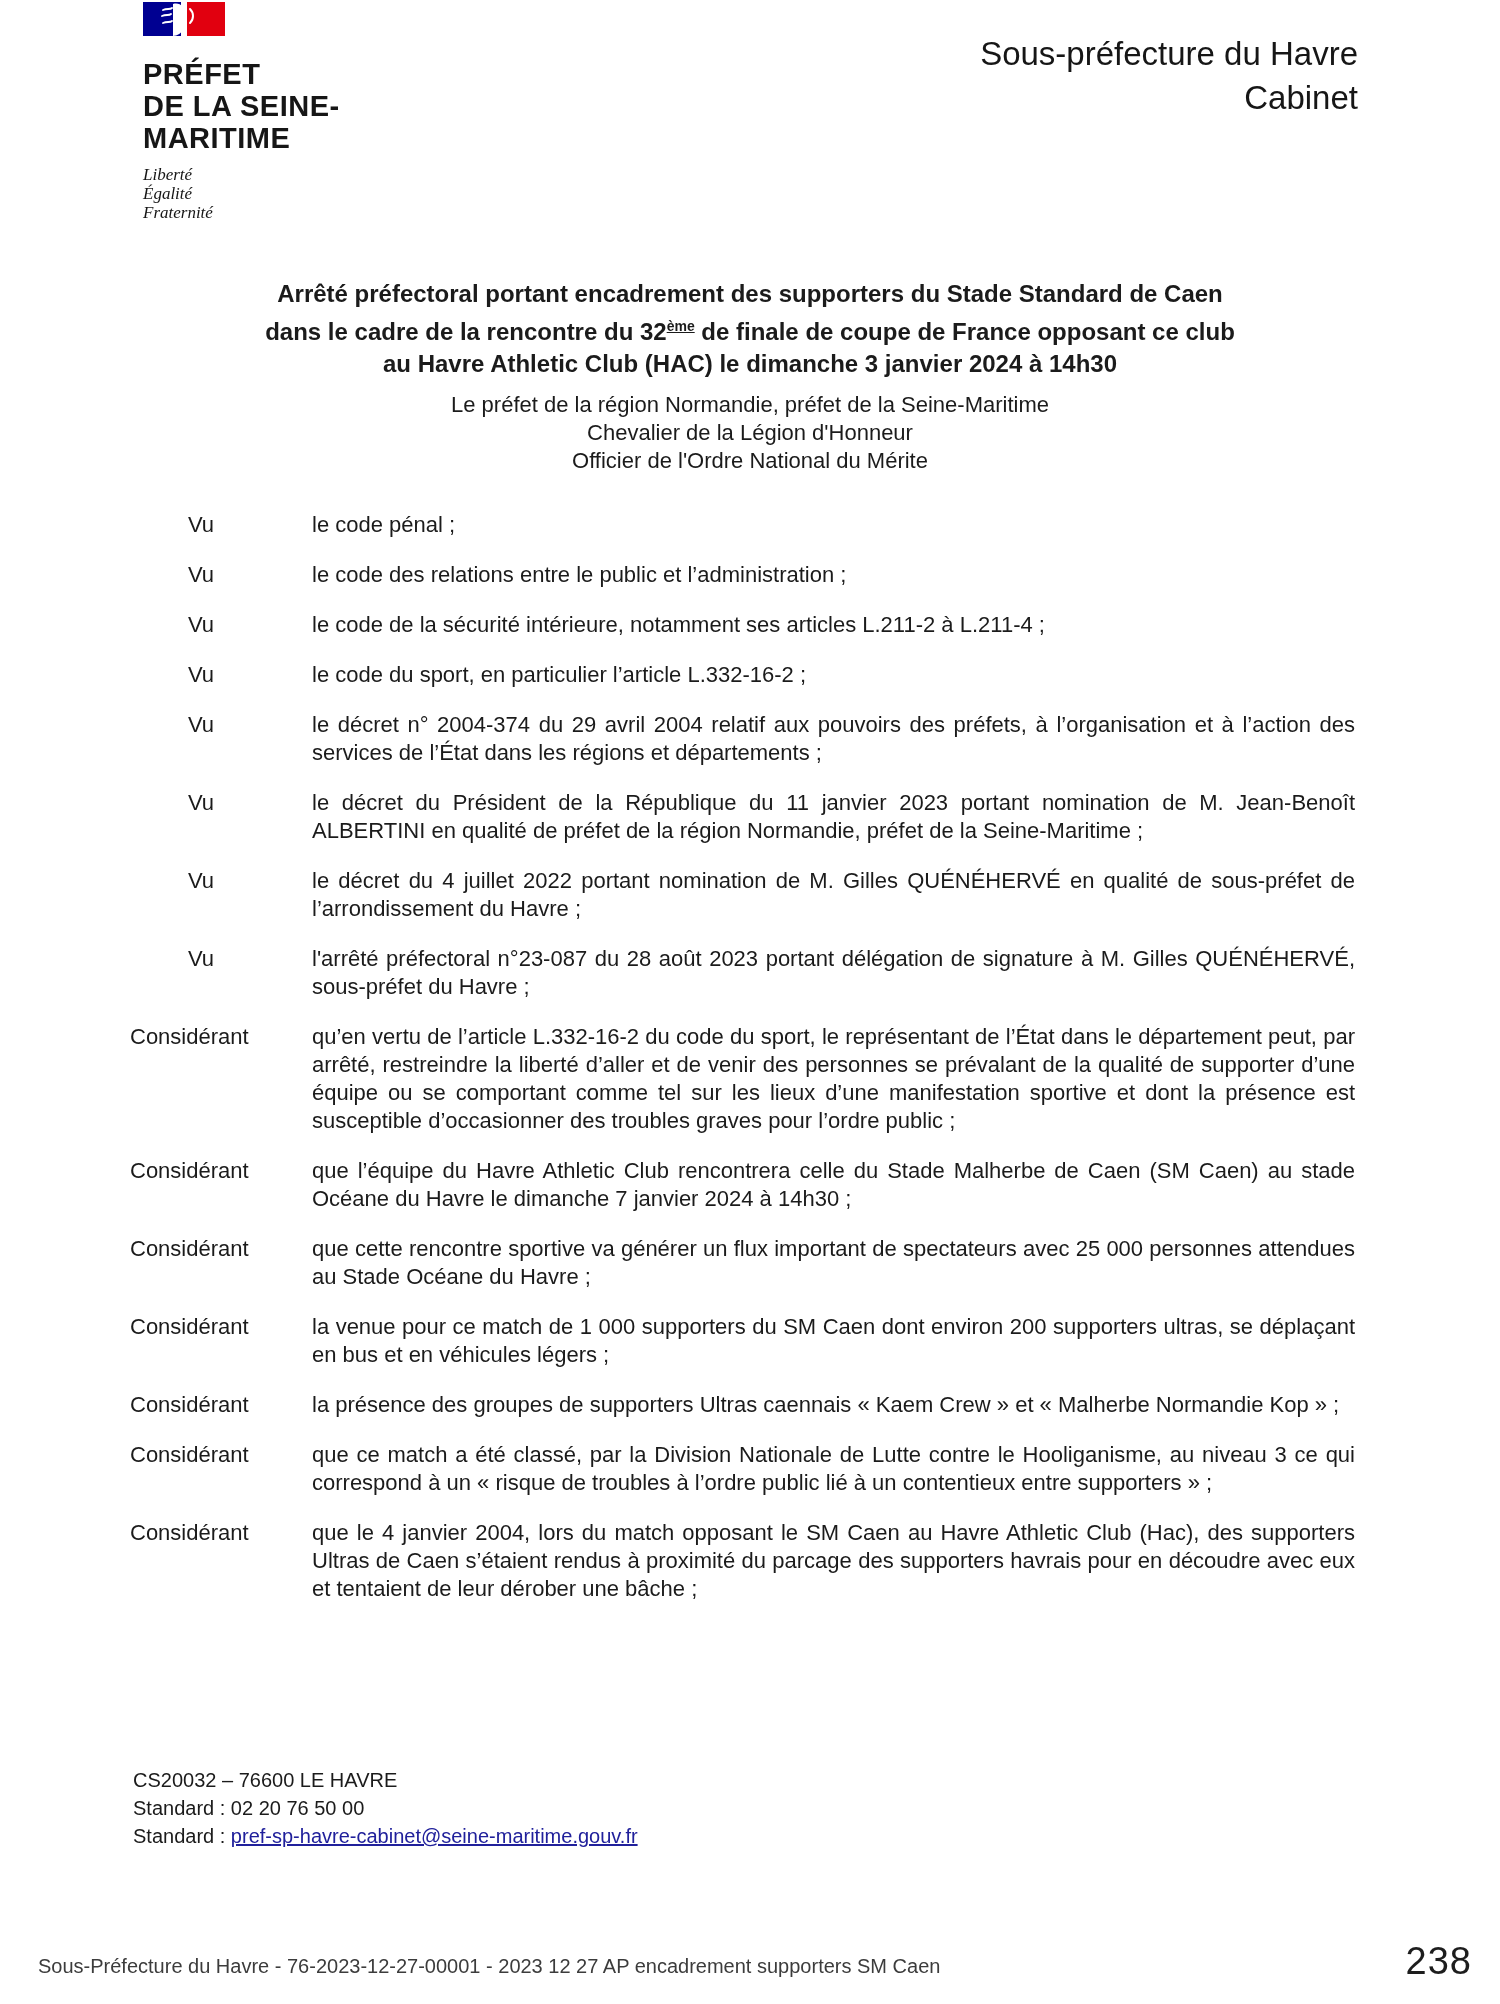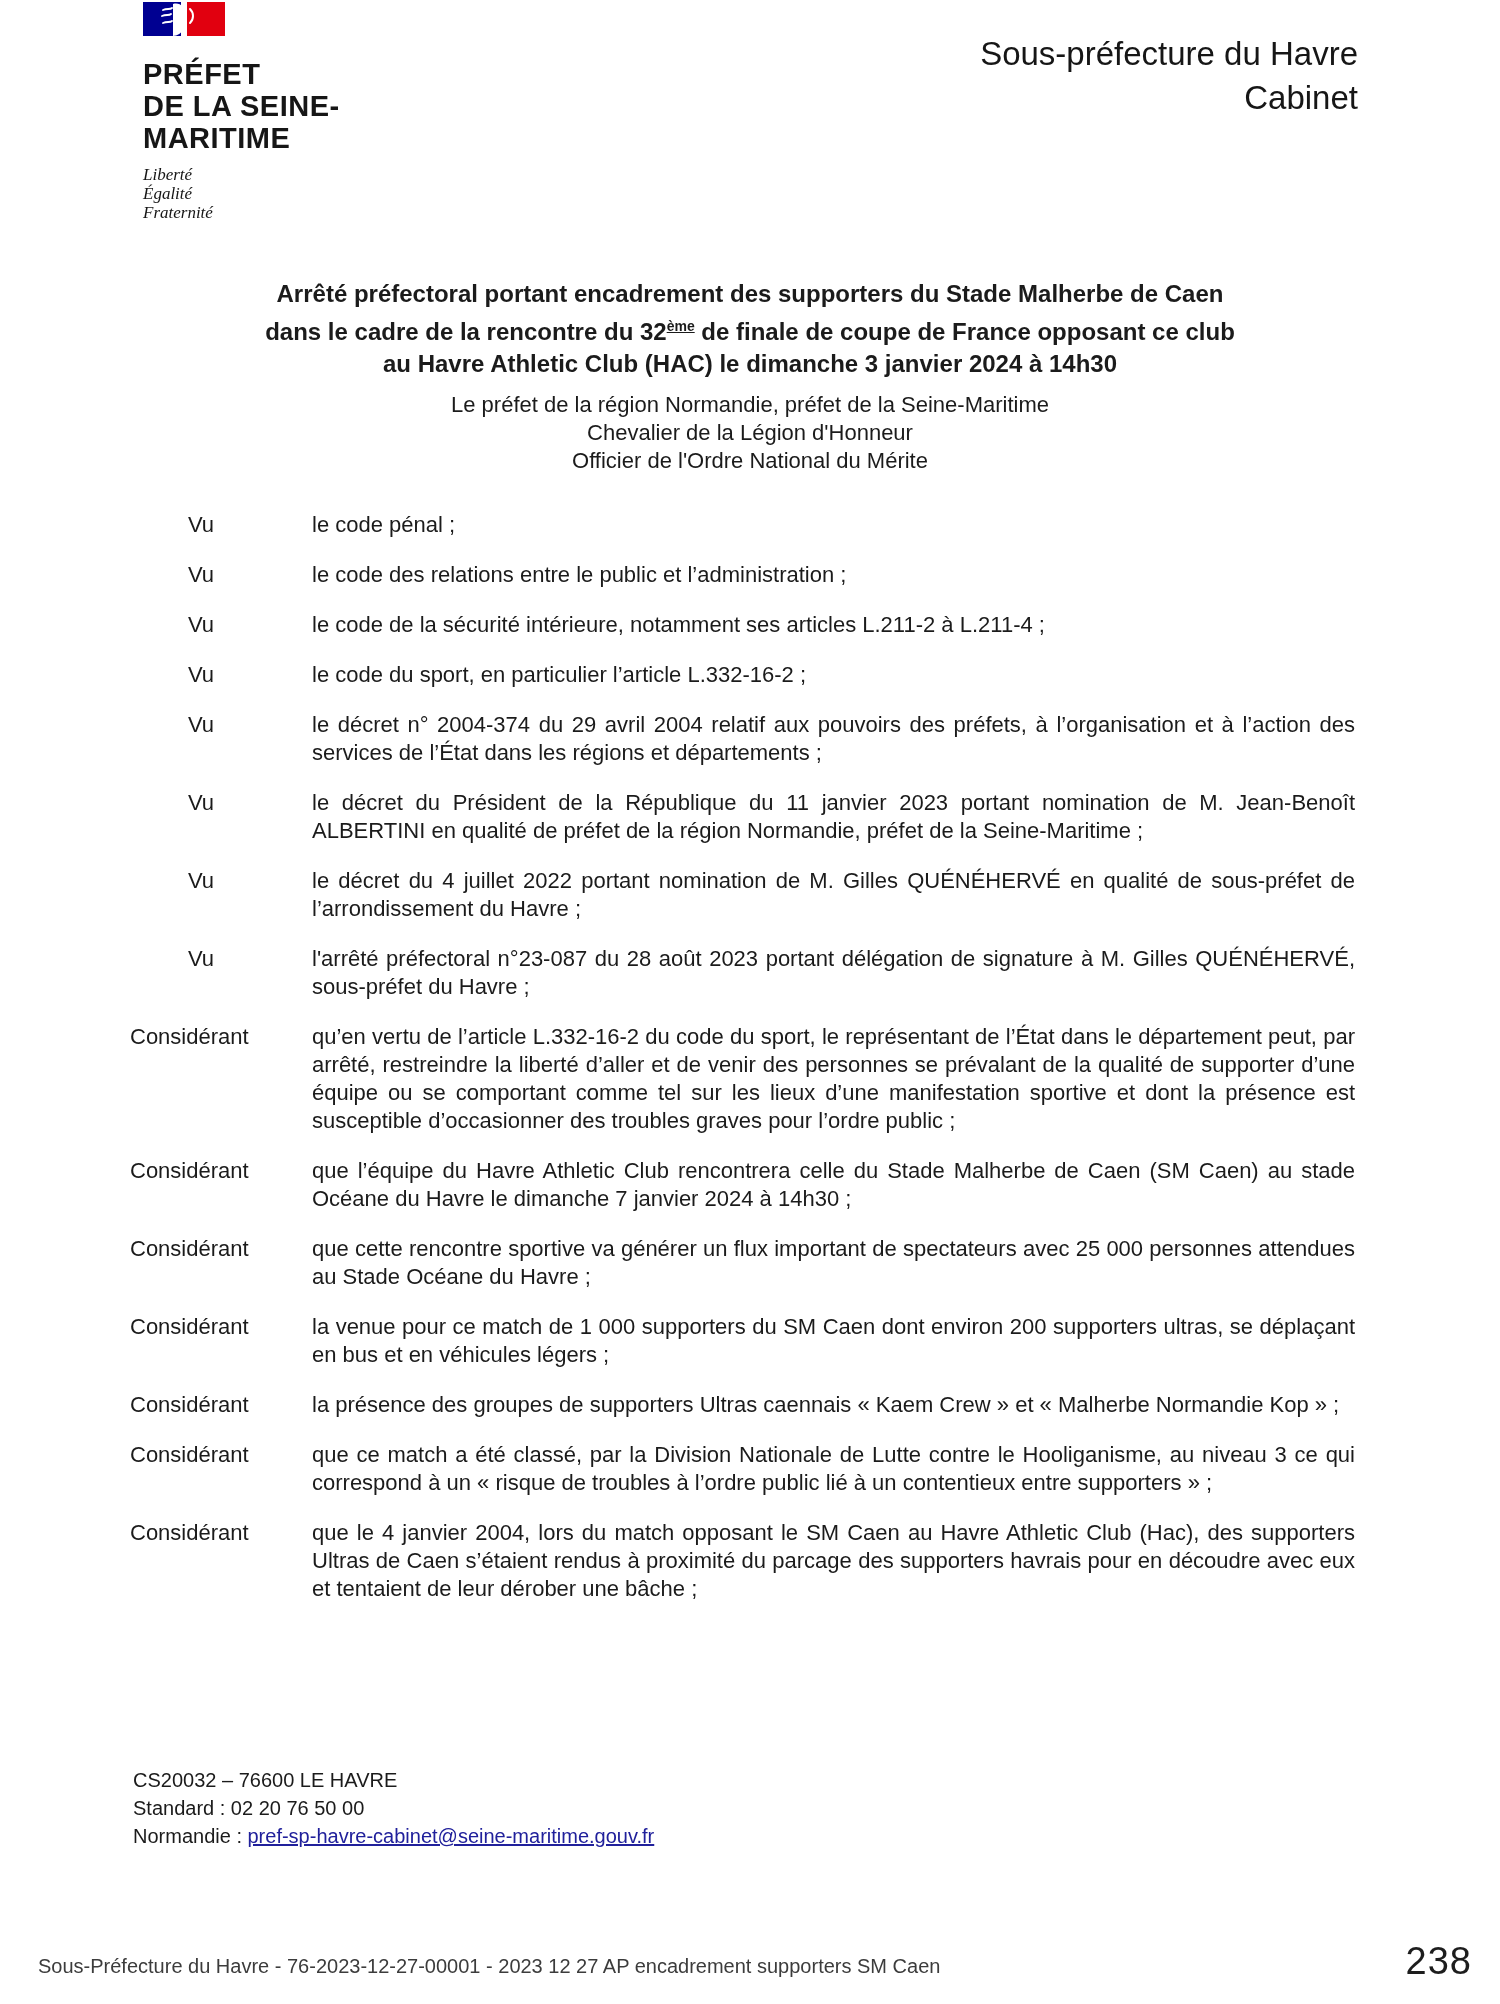--- a/index.html
+++ b/index.html
@@ -93,21 +93,21 @@
       <div>Fraternité</div>
     </div>
   </div>
 
   <div class="header-right">
     <div>Sous-préfecture du Havre</div>
     <div>Cabinet</div>
   </div>
 
   <div class="title-block">
-    <div class="title-line">Arrêté préfectoral portant encadrement des supporters du Stade Malherbe de Caen</div>
+    <div class="title-line">Arrêté préfectoral portant encadrement des supporters du Stade Standard de Caen</div>
     <div class="title-line"><span>dans le cadre de la rencontre du 32</span><sup>ème</sup><span> de finale de coupe de France opposant ce club</span></div>
     <div class="title-line">au Havre Athletic Club (HAC) le dimanche 3 janvier 2024 à 14h30</div>
     <div class="subtitle">
       <div>Le préfet de la région Normandie, préfet de la Seine-Maritime</div>
       <div>Chevalier de la Légion d'Honneur</div>
       <div>Officier de l'Ordre National du Mérite</div>
     </div>
   </div>
 
   <div class="clauses" id="clauses">
@@ -184,21 +184,21 @@
     <div class="clause-row">
       <div class="clause-label">Considérant</div>
       <div class="clause-text">que le 4 janvier 2004, lors du match opposant le SM Caen au Havre Athletic Club (Hac), des supporters Ultras de Caen s’étaient rendus à proximité du parcage des supporters havrais pour en découdre avec eux et tentaient de leur dérober une bâche ;</div>
     </div>
   </div>
 
   <div class="contact">
     <div>CS20032 – 76600 LE HAVRE</div>
     <div>Standard : 02 20 76 50 00</div>
     <div>
-      <span>Normandie :</span>
+      <span>Standard :</span>
       <a href="#" class="email">pref-sp-havre-cabinet@seine-maritime.gouv.fr</a>
     </div>
   </div>
 
   <div class="page-ref">Sous-Préfecture du Havre - 76-2023-12-27-00001 - 2023 12 27 AP encadrement supporters SM Caen</div>
   <div class="page-num">238</div>
 
 </div>
 
 </body></html>

